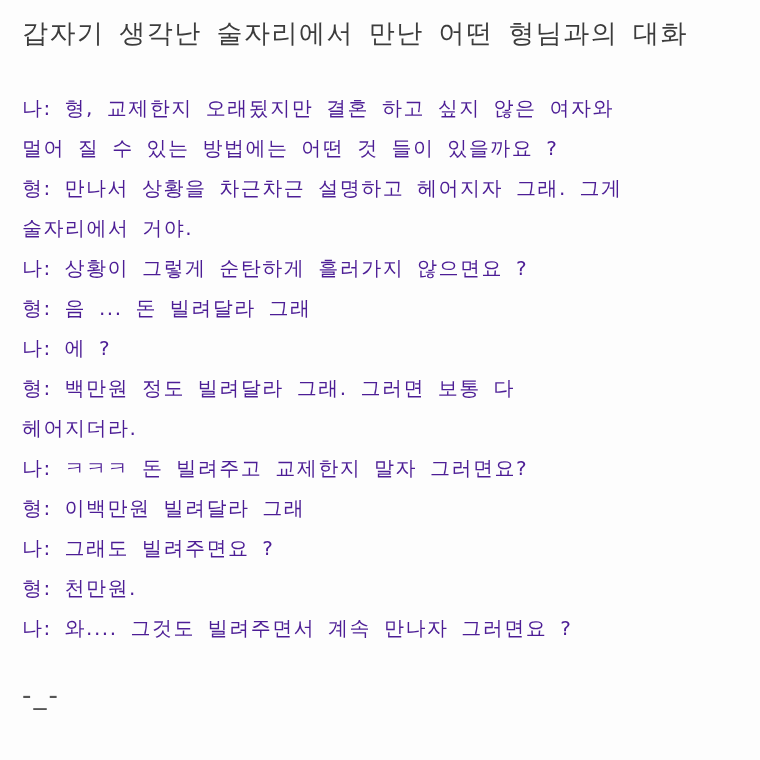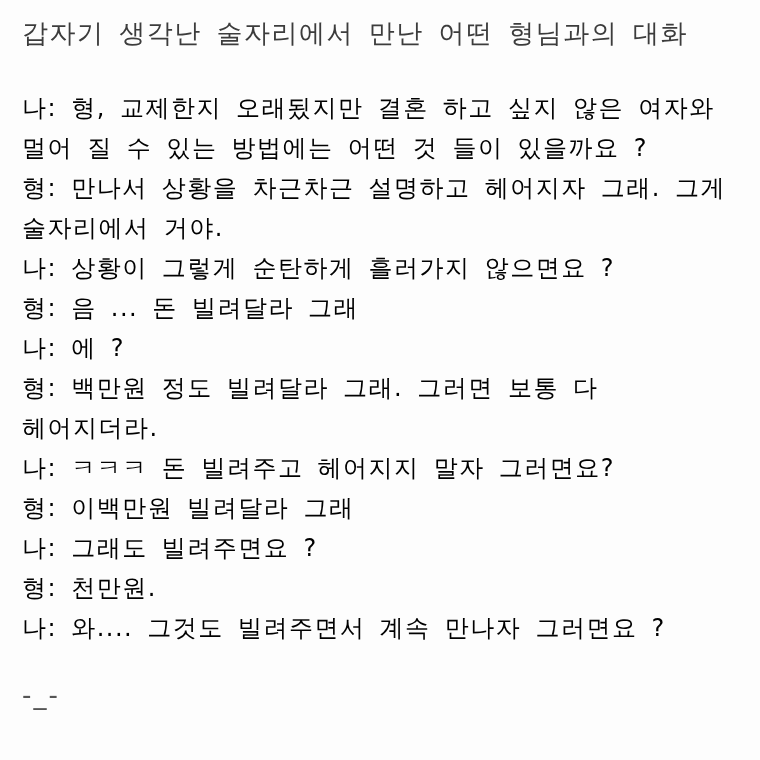--- a/index.html
+++ b/index.html
@@ -29,25 +29,25 @@
     word-spacing: 5px;
     margin: 0 0 0 0;
     color: #3c3c3c;
     white-space: nowrap;
   }
   .dialogue {
     margin-top: 36px;
   }
   .dialogue p {
     margin: 0;
-    font-size: 24px;
+    font-size: 20px;
     line-height: 40px;
     letter-spacing: 1.5px;
     word-spacing: 5px;
-    color: #000000;
+    color: #4c1d95;
     white-space: nowrap;
   }
   .emoticon {
     margin-top: 32px;
     font-size: 26px;
     letter-spacing: 2px;
     color: #555555;
   }
 </style>
 </head>
@@ -60,21 +60,21 @@
   <div class="dialogue">
     <p>나: 형, 교제한지 오래됬지만 결혼 하고 싶지 않은 여자와</p>
     <p>멀어 질 수 있는 방법에는 어떤 것 들이 있을까요 ?</p>
     <p>형: 만나서 상황을 차근차근 설명하고 헤어지자 그래. 그게</p>
     <p>술자리에서 거야.</p>
     <p>나: 상황이 그렇게 순탄하게 흘러가지 않으면요 ?</p>
     <p>형: 음 ... 돈 빌려달라 그래</p>
     <p>나: 에 ?</p>
     <p>형: 백만원 정도 빌려달라 그래. 그러면 보통 다</p>
     <p>헤어지더라.</p>
-    <p>나: ㅋㅋㅋ 돈 빌려주고 헤어지지 말자 그러면요?</p>
+    <p>나: ㅋㅋㅋ 돈 빌려주고 교제한지 말자 그러면요?</p>
     <p>형: 이백만원 빌려달라 그래</p>
     <p>나: 그래도 빌려주면요 ?</p>
     <p>형: 천만원.</p>
     <p>나: 와.... 그것도 빌려주면서 계속 만나자 그러면요 ?</p>
   </div>
 
   <div class="emoticon">-_-</div>
 
 </div>
 

